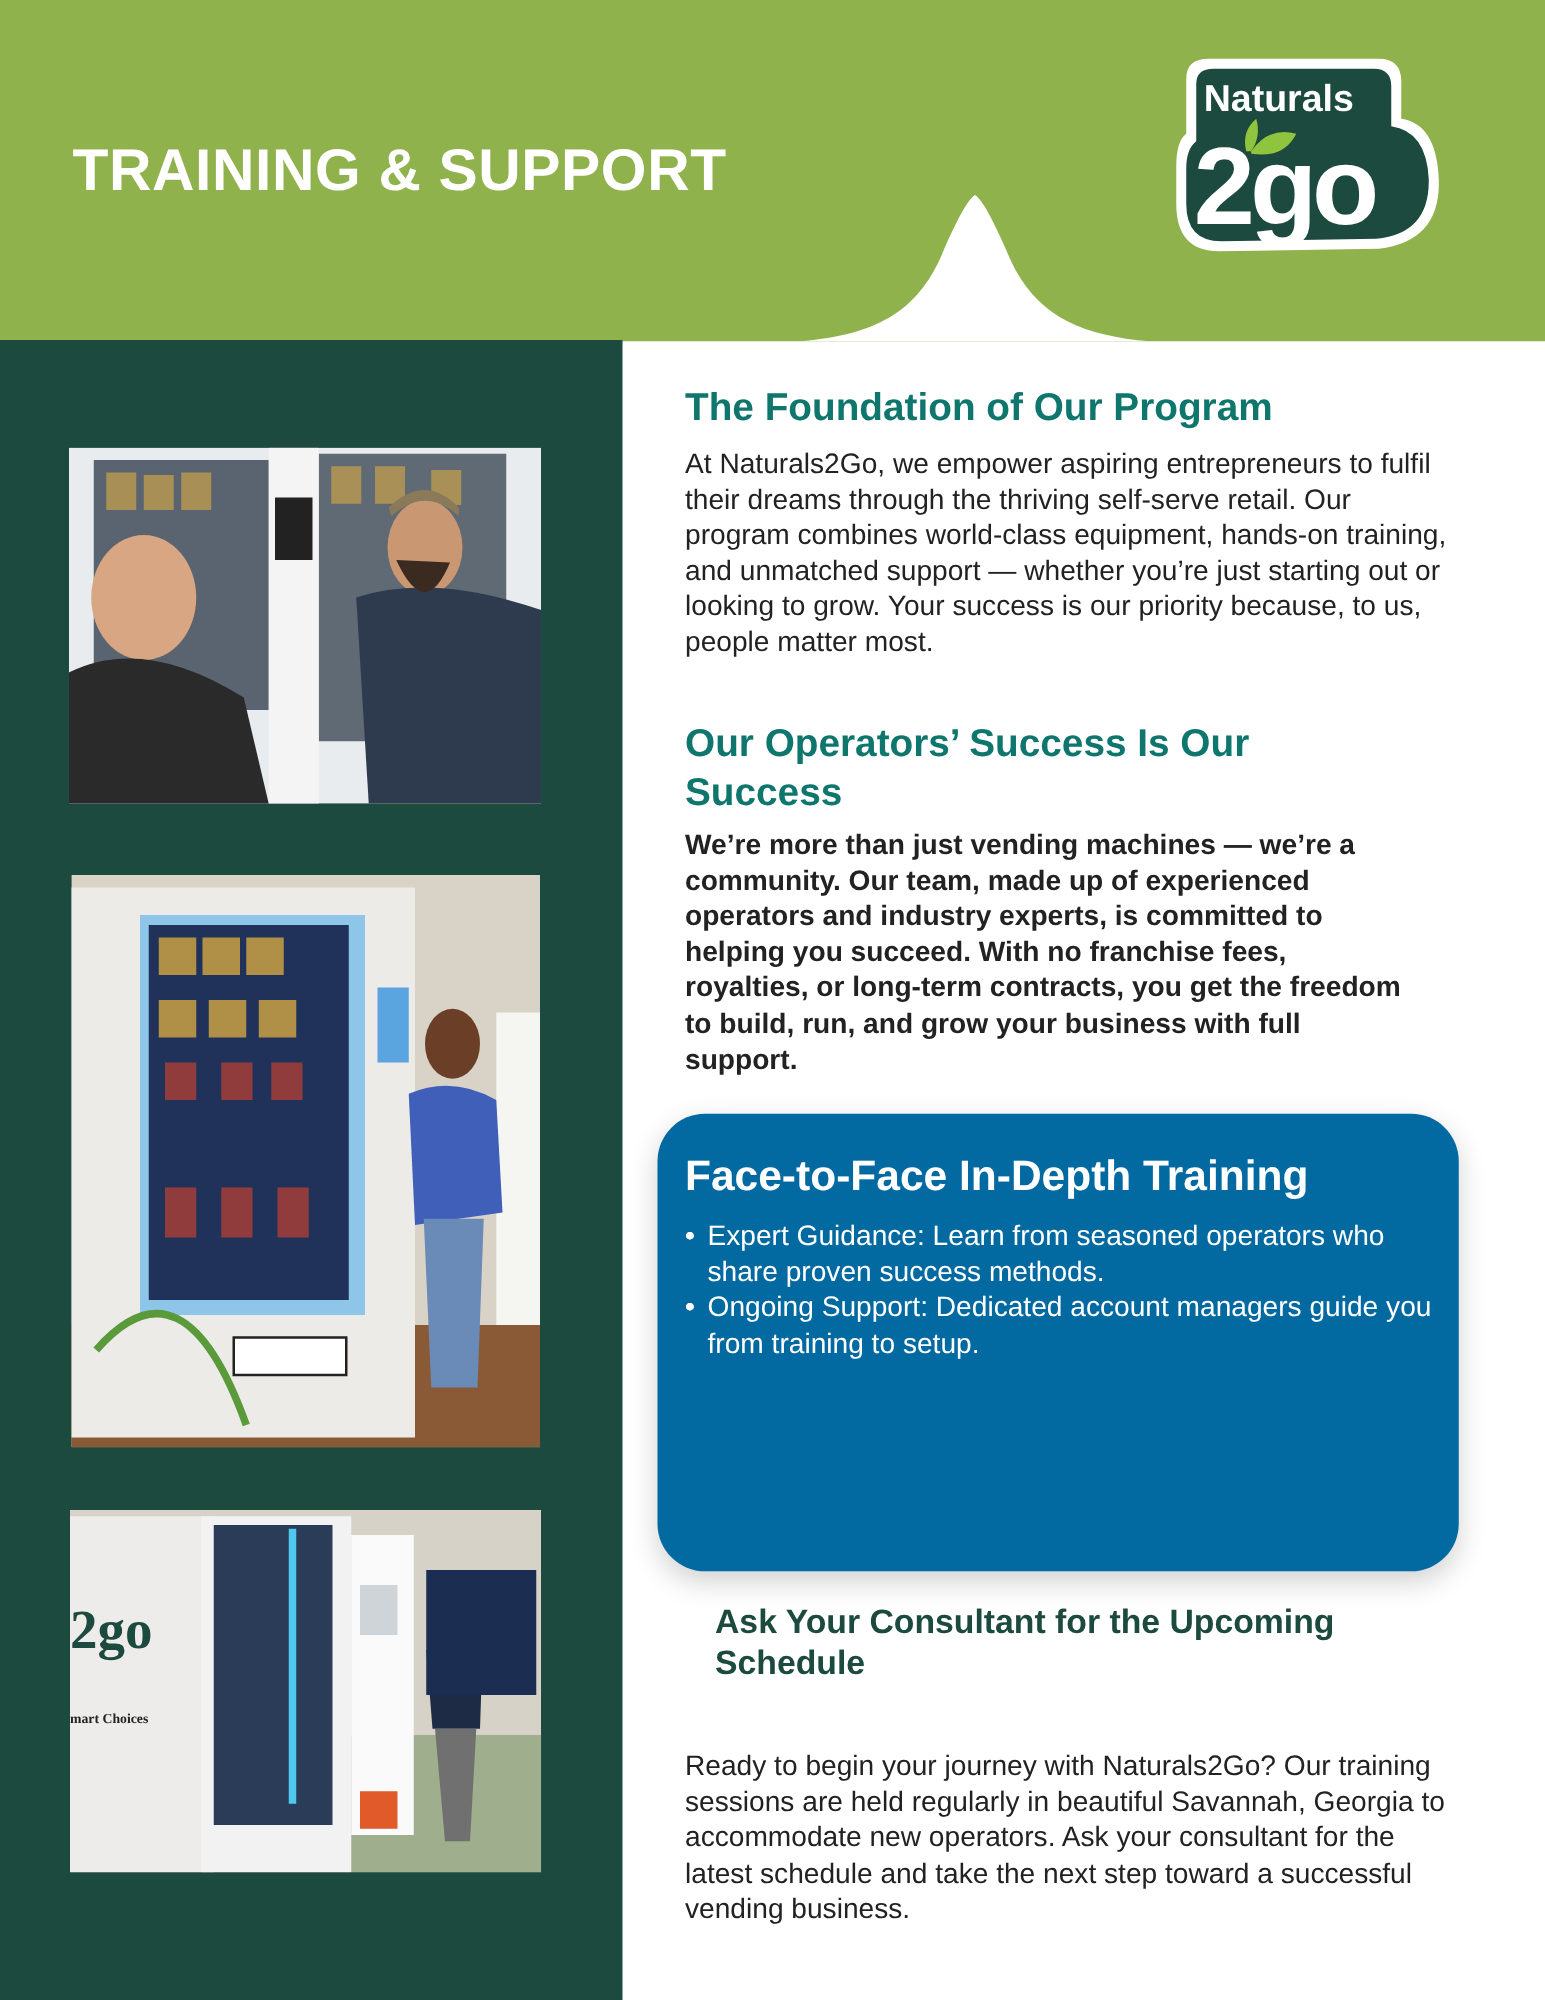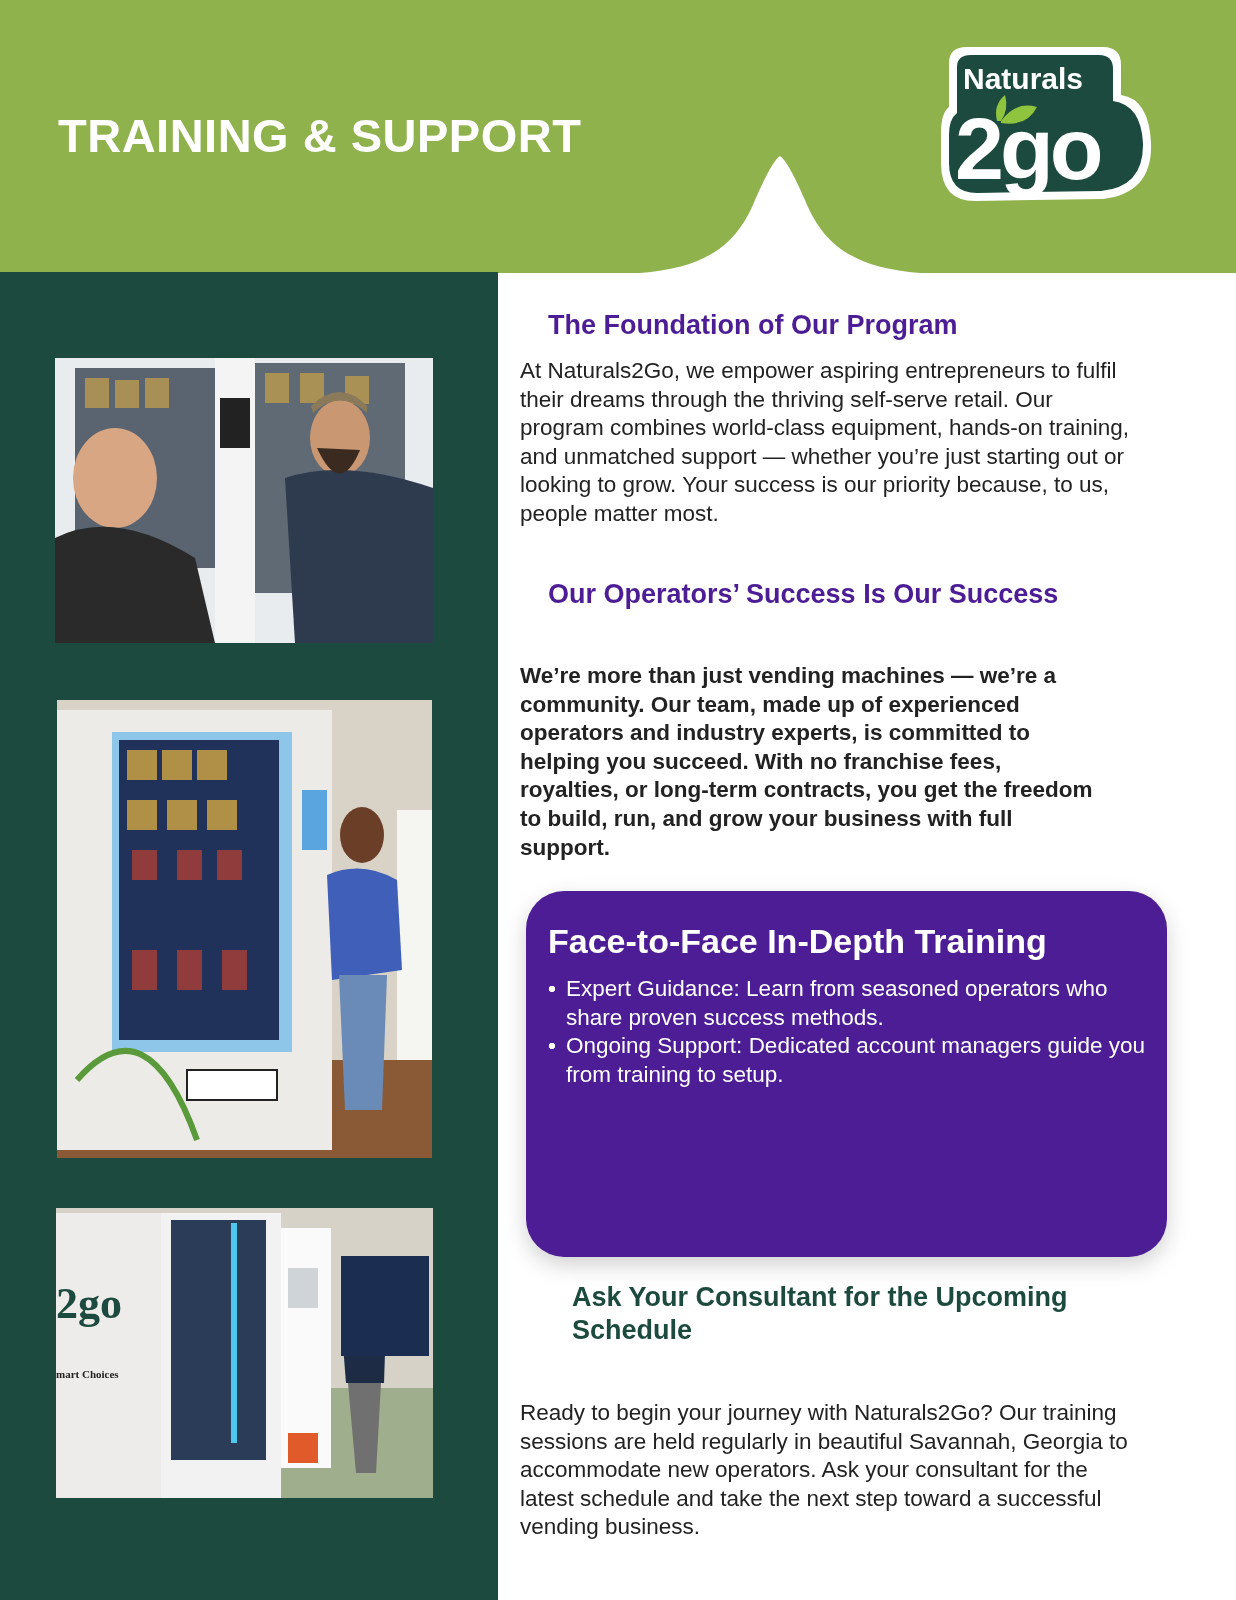--- a/index.html
+++ b/index.html
@@ -25,35 +25,35 @@
   }
   .photo {
     position: absolute; overflow: hidden;
   }
   .photo svg { display: block; width: 100%; height: 100%; }
   .photo-1 { left: 55px; top: 358px; width: 378px; height: 285px; }
   .photo-2 { left: 57px; top: 700px; width: 375px; height: 458px; }
   .photo-3 { left: 56px; top: 1208px; width: 377px; height: 290px; }
 
   .h2 {
-    position: absolute; left: 548px; color: #4c1d95; font-weight: 700;
-    font-size: 27px; line-height: 39px; width: 600px;
+    position: absolute; left: 548px; color: #0f766e; font-weight: 700;
+    font-size: 31px; line-height: 39px; width: 600px;
   }
   .h3 {
     position: absolute; left: 572px; color: #1d4a3e; font-weight: 700;
     font-size: 27px; line-height: 33px; width: 600px;
   }
   .p {
-    position: absolute; left: 520px; color: #222222; font-size: 22.5px;
+    position: absolute; left: 548px; color: #222222; font-size: 22.5px;
     line-height: 28.6px; width: 610px;
   }
 
   .callout {
     position: absolute; left: 526px; top: 891px; width: 641px; height: 366px;
-    background: #4c1d95; border-radius: 38px;
+    background: #0369a1; border-radius: 38px;
     box-shadow: 0 8px 22px rgba(0,0,0,0.18);
     padding-left: 47px;
   }
   .callout-title {
     position: absolute; left: 22px; top: 30px; color: #ffffff; font-weight: 700;
     font-size: 34px; line-height: 40px; white-space: nowrap;
   }
   .callout-list {
     position: absolute; left: 22px; top: 84px; width: 600px; list-style: none;
     color: #ffffff; font-size: 22.5px; line-height: 28.6px;

